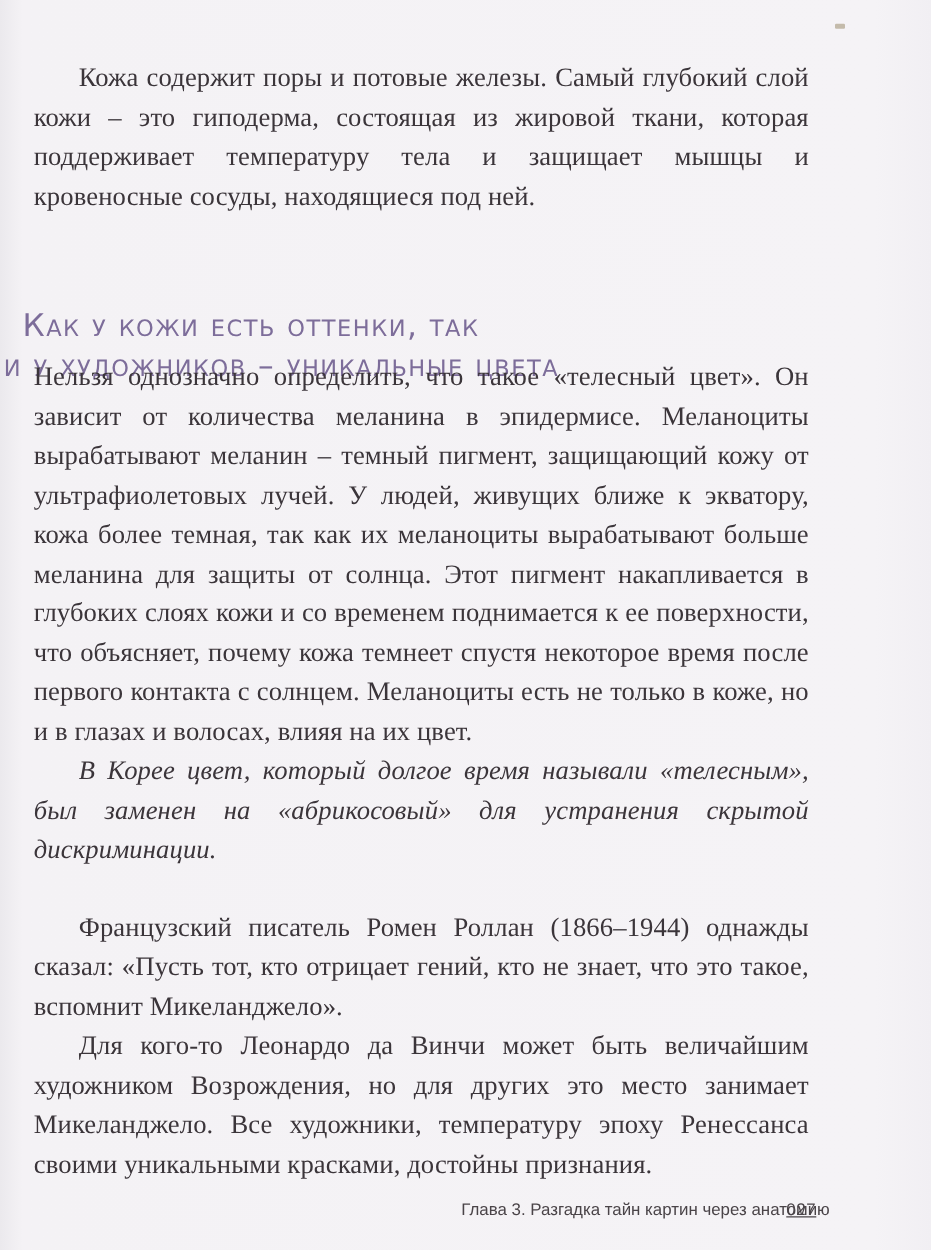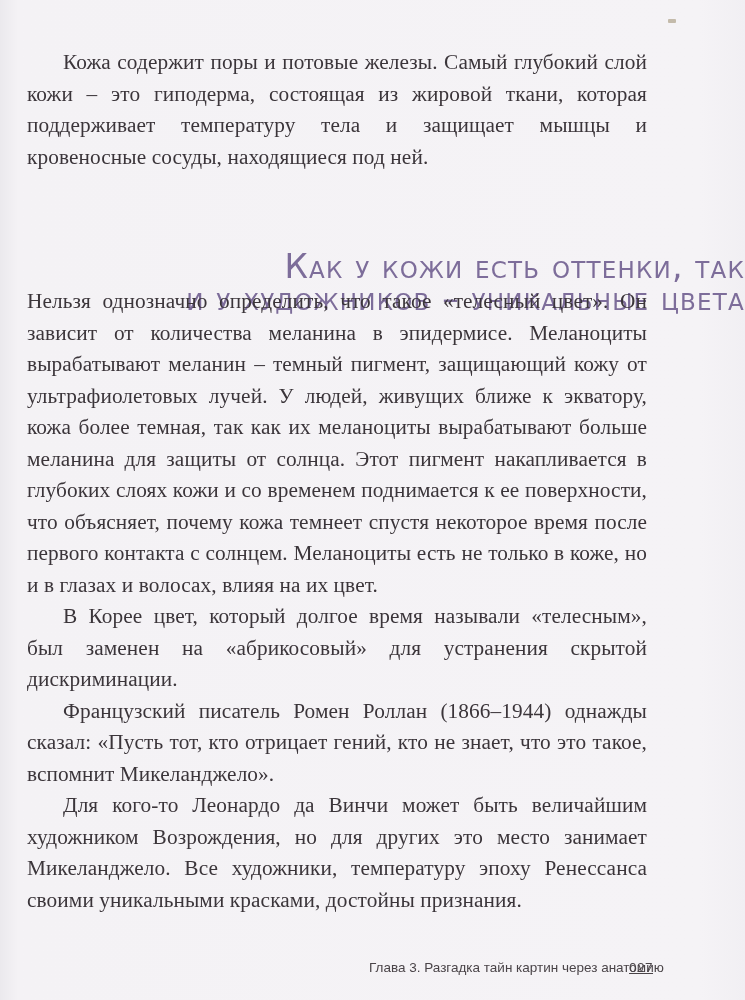--- a/index.html
+++ b/index.html
@@ -49,24 +49,24 @@
       text-indent: 36px;
     }
     #intro {
       top: 47px;
     }
     .heading {
       position: absolute;
       left: 0;
       width: 745px;
       top: 224px;
-      text-align: right;
+      text-align: left;
       font-family: "DejaVu Sans", "Liberation Sans", sans-serif;
       font-variant: small-caps;
-      font-size: 33px;
+      font-size: 25px;
       line-height: 32px;
       letter-spacing: 1.2px;
       color: #7d6d9a;
       font-weight: normal;
     }
     .heading span {
       display: block;
     }
     .heading .l1 { padding-left: 18px; }
     .heading .l2 { padding-left: 3px; }
@@ -104,22 +104,22 @@
     <p class="indent" lang="ru" style="hyphens:auto;">Кожа содержит поры и потовые железы. Самый глубокий слой кожи – это гиподерма, состоящая из жировой ткани, которая поддерживает температуру тела и защищает мышцы и кровеносные сосуды, находящиеся под ней.</p>
   </div>
 
   <h2 class="heading">
     <span class="l1">Как у кожи есть оттенки, так</span>
     <span class="l2">и у художников – уникальные цвета</span>
   </h2>
 
   <div class="body-text" id="main">
     <p lang="ru" style="hyphens:auto;">Нельзя однозначно определить, что такое «телесный цвет». Он зависит от количества меланина в эпидермисе. Меланоциты вырабатывают меланин – темный пигмент, защищающий кожу от ультрафиолетовых лучей. У людей, живущих ближе к экватору, кожа более темная, так как их меланоциты вырабатывают больше меланина для защиты от солнца. Этот пигмент накапливается в глубоких слоях кожи и со временем поднимается к ее поверхности, что объясняет, почему кожа темнеет спустя некоторое время после первого контакта с солнцем. Меланоциты есть не только в коже, но и в глазах и волосах, влияя на их цвет.</p>
-    <p class="indent" lang="ru" style="hyphens:auto;">В Корее цвет, который долгое время называли «телесным», был заменен на «абрикосовый» для устранения скрытой дискриминации.</p>
-    <p class="indent" lang="ru" style="hyphens:auto;">Французский писатель Ромен Роллан (1866–1944) однажды сказал: «Пусть тот, кто отрицает гений, кто не знает, что это такое, вспомнит Микеланджело».</p>
+    <p class="indent" lang="ru" style="hyphens:auto;font-style:italic;">В Корее цвет, который долгое время называли «телесным», был заменен на «абрикосовый» для устранения скрытой дискриминации.</p>
+    <p class="indent" lang="ru" style="hyphens:auto;margin-top:31px;">Французский писатель Ромен Роллан (1866–1944) однажды сказал: «Пусть тот, кто отрицает гений, кто не знает, что это такое, вспомнит Микеланджело».</p>
     <p class="indent" lang="ru" style="hyphens:auto;">Для кого-то Леонардо да Винчи может быть величайшим художником Возрождения, но для других это место занимает Микеланджело. Все художники, температуру эпоху Ренессанса своими уникальными красками, достойны признания.</p>
   </div>
 
   <div class="footer">
     <span class="chapter">Глава 3.  Разгадка тайн картин через анатомию</span>
     <span class="page-no">027</span>
   </div>
 
 </div>
 

